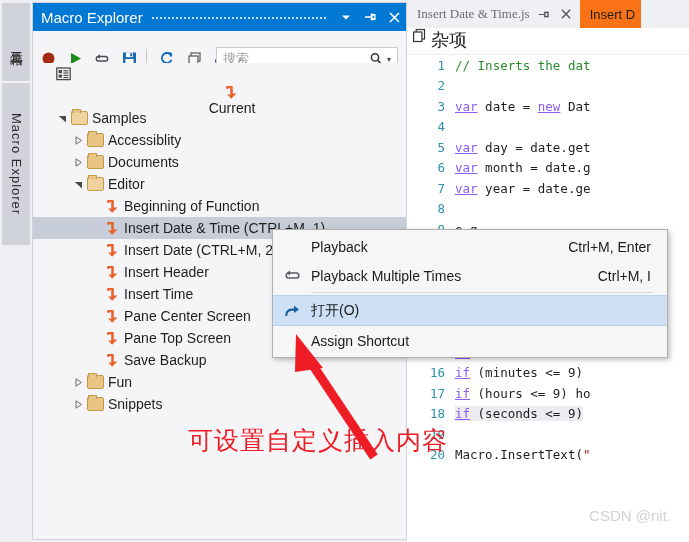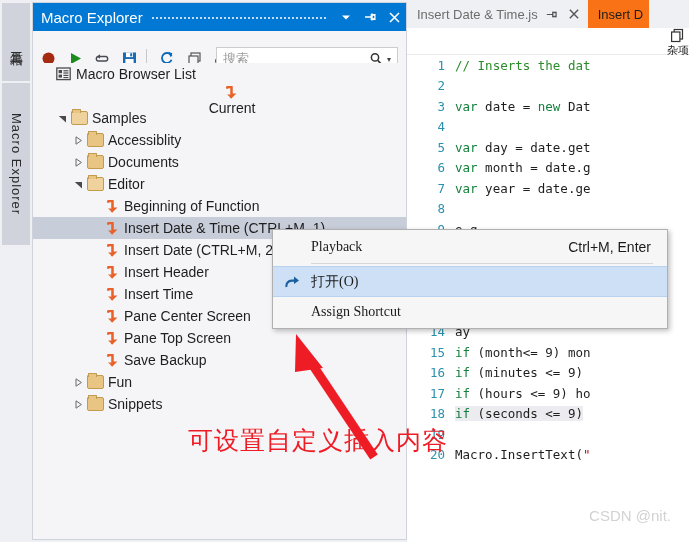--- a/index.html
+++ b/index.html
@@ -68,42 +68,42 @@
 
   
   .ctxmenu{
     position:absolute;left:272px;top:229px;width:394px;
     background:#f6f6f6;border:1px solid #b0b0b0;
     box-shadow:2px 2px 5px rgba(0,0,0,.25);
     z-index:40;padding:2px 0;
   }
   .mi{height:29px;display:flex;align-items:center;font-size:14px;color:#1a1a1a;}
   .mi .migut{width:38px;display:flex;align-items:center;justify-content:center;}
-  .mi .milbl{flex:1;font-family:Liberation Serif, serif;}
+  .mi .milbl{flex:1;}
   .mi .miacc{padding-right:16px;color:#1a1a1a;}
   .mi.active{background:#cde0f5;border-top:1px solid #b6d2ee;border-bottom:1px solid #b6d2ee;}
   .msep{height:1px;background:#d6d6d6;margin:2px 14px 2px 38px;}
 
   
   .editor{position:absolute;left:407px;top:0;width:282px;height:542px;background:#ffffff;overflow:hidden;}
   .tabstrip{height:28px;display:flex;align-items:stretch;background:#eef0f4;}
   .etab{display:flex;align-items:center;padding:0 6px 0 10px;font-size:13px;color:#6d6d6d;background:#eef0f4;}
-  .etab.active{background:#eef0f4;color:#6d6d6d;}
+  .etab.active{background:#eef0f4;color:#6d6d6d;font-family:Liberation Serif, serif;}
   .etab.other{background:#f97316;color:#1e1e1e;}
   .etab .ti{margin-left:6px;width:16px;display:flex;align-items:center;justify-content:center;color:#555;}
-  .crumb{height:26px;display:flex;align-items:flex-end;background:#ffffff;font-size:11px;color:#1e1e1e;border-bottom:1px solid #eaeaea;flex-direction:column;}
+  .crumb{height:26px;display:flex;align-items:flex-start;background:#ffffff;font-size:18px;color:#1e1e1e;border-bottom:1px solid #eaeaea;}
   .crumb .ci{width:24px;display:flex;align-items:center;justify-content:center;}
 
   .code{position:absolute;left:0;top:55px;right:0;bottom:0;background:#ffffff;font-family:"DejaVu Sans Mono","Liberation Mono",monospace;font-size:12.5px;}
   .ln{height:20.5px;display:flex;align-items:center;white-space:pre;}
   .ln .num{width:48px;text-align:right;padding-right:10px;color:#2b91af;box-sizing:border-box;}
   .ln .src{white-space:pre;}
   .ln.hl .src{background:#ebebf0;}
   .cmt{color:#2a8c2a;}
-  .kw{color:#15803d;}
+  .kw{color:#8b5cf6;text-decoration:underline;}
   .str{color:#a31515;}
 
   
   .vline{position:absolute;top:0;width:1px;height:542px;background:#d5d7de;}
 
   
   .anno{position:absolute;left:188px;top:424px;color:#ee1c25;font-size:25px;letter-spacing:1px;font-family:"DejaVu Sans","Liberation Sans",sans-serif;z-index:60;white-space:nowrap;text-align:center;}
   .arrow{position:absolute;left:190px;top:300px;width:200px;height:170px;z-index:55;pointer-events:none;}
   .watermark{position:absolute;right:18px;bottom:18px;color:#d2d2d2;font-size:15px;z-index:70;}
 </style>
@@ -207,21 +207,20 @@
             <svg width="15" height="14" viewBox="0 0 15 14">
               <rect x="0.8" y="1" width="13.4" height="11.6" fill="#f5f5f7" stroke="#4a4a4a" stroke-width="1.3"></rect>
               <rect x="2.6" y="3" width="3.4" height="3.2" fill="#4a4a4a"></rect>
               <rect x="2.6" y="7.6" width="3.4" height="3" fill="#4a4a4a"></rect>
               <rect x="7.4" y="3.2" width="5" height="1.2" fill="#4a4a4a"></rect>
               <rect x="7.4" y="5.4" width="5" height="1.2" fill="#4a4a4a"></rect>
               <rect x="7.4" y="7.8" width="5" height="1.2" fill="#4a4a4a"></rect>
               <rect x="7.4" y="10" width="5" height="1.1" fill="#4a4a4a"></rect>
             </svg>
           </span>
-          <span class="lbl">Macro Browser List</span>
         </div>
         <div class="node" style="padding-left: 22px; flex-direction: column;">
           <span class="exp"></span>
           <span class="ico">
             <svg width="15" height="15" viewBox="0 0 15 15">
               <path d="M4.2 2 h4.2 v7.4 h2.6 l-3.6 3.6 M8.4 9.4 h2.6" fill="none" stroke="#e8622a" stroke-width="2" stroke-linejoin="miter"></path>
               <path d="M4.2 2 v1.8 M4.2 2 h4.2" stroke="#e8622a" stroke-width="2" fill="none"></path>
               <path d="M8.4 9.4 h2.8 l-3.6 3.4 l-3.6-3.4 h2.8" fill="#e8622a"></path>
               <path d="M3.2 2.2 h5.4 v7.4" fill="none" stroke="#e8622a" stroke-width="2"></path>
             </svg>
@@ -450,20 +449,30 @@
         <div class="ln"><span class="num">20</span><span class="src">Macro.InsertText(<span class="str">"</span></span></div>
       </div>
   </div>
 
   <div class="ctxmenu">
       <div class="mi">
         <span class="migut"></span>
         <span class="milbl">Playback</span>
         <span class="miacc">Ctrl+M, Enter</span>
       </div>
+      <div class="mi">
+        <span class="migut">
+          <svg width="19" height="15" viewBox="0 0 19 15">
+            <path d="M5 5 h9 a2.6 2.6 0 0 1 0 5 h-9 a2.6 2.6 0 0 1 0 -5 z" fill="none" stroke="#5b5b6b" stroke-width="1.6"></path>
+            <path d="M7 2.4 L3.6 5 L7 7.6" fill="#5b5b6b"></path>
+          </svg>
+        </span>
+        <span class="milbl">Playback Multiple Times</span>
+        <span class="miacc">Ctrl+M, I</span>
+      </div>
       <div class="msep"></div>
       <div class="mi active">
         <span class="migut">
           <svg width="19" height="16" viewBox="0 0 19 16">
             <path d="M3.4 13 a5.4 5.4 0 0 1 5.4 -6.4 h4" fill="none" stroke="#1a5f9e" stroke-width="2.1"></path>
             <path d="M11 2.6 L16 6.6 L11 10 Z" fill="#1a5f9e"></path>
           </svg>
         </span>
         <span class="milbl">打开(O)</span>
         <span class="miacc"></span>

